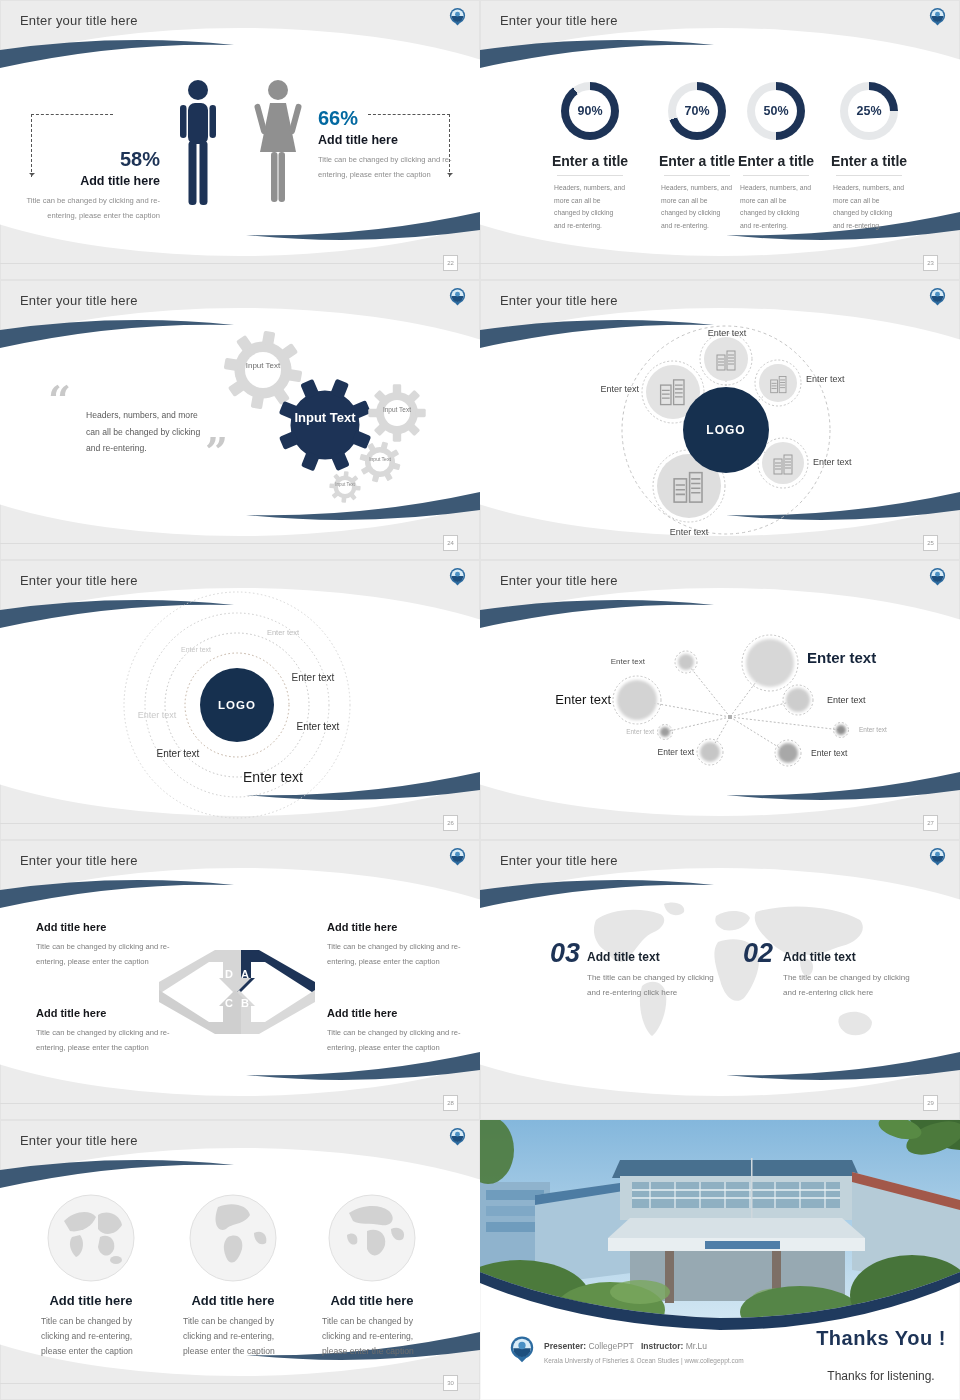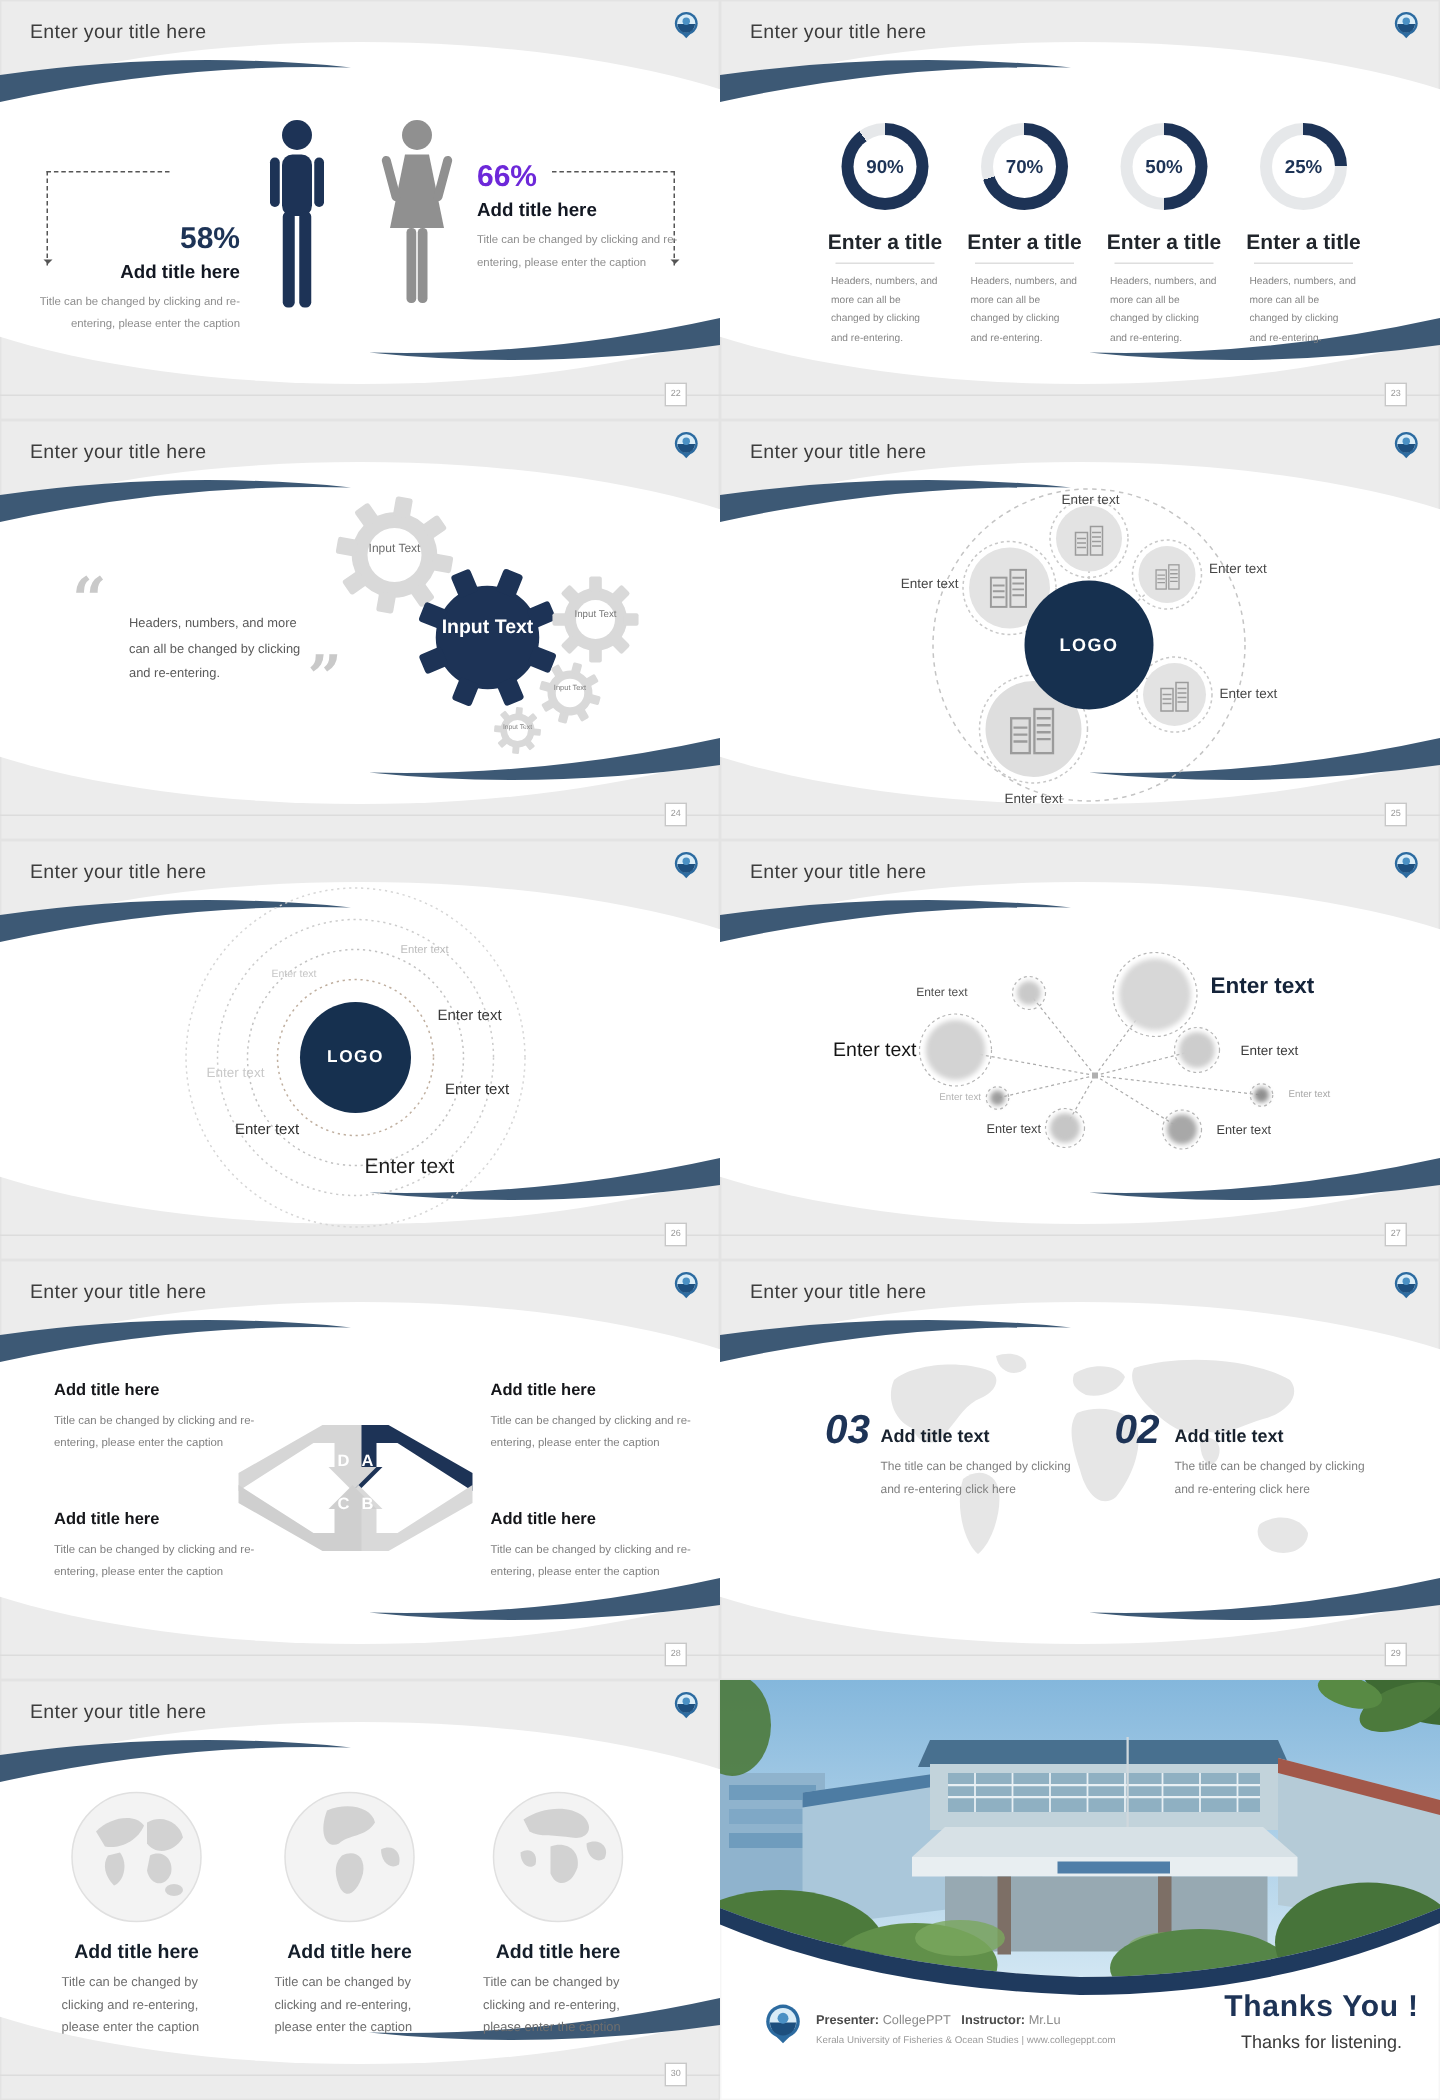--- a/index.html
+++ b/index.html
@@ -7,21 +7,21 @@
   .grid{display:grid;grid-template-columns:480px 480px;grid-template-rows:repeat(5,280px);}
   .slide{position:relative;width:480px;height:280px;background:#ececec;overflow:hidden;box-shadow:inset 0 0 0 1px rgba(0,0,0,.035);}
   .abs{position:absolute;}
   .frame{left:0;top:0;width:480px;height:280px;}
   .stitle{position:absolute;left:20px;top:13px;font-size:13px;color:#3c3c3c;letter-spacing:.2px;}
   .slogo{position:absolute;right:13px;top:7px;width:19px;height:19px;}
   .footline{position:absolute;left:0;right:0;bottom:16px;border-top:1px solid #dcdcdc;}
   .pagebox{position:absolute;right:22px;bottom:9px;width:13px;height:14px;background:#fff;border:1px solid #c8c8c8;font-size:6px;color:#999;display:flex;align-items:center;justify-content:center;}
   
   .pct{font-size:20px;font-weight:bold;color:#1d3356;}
-  .pct.gray{color:#6d28d9;}
+  .pct.gray{color:#0369a1;}
   .atitle{font-size:12.5px;font-weight:bold;color:#121722;margin-top:3px;}
   .cap{font-size:7.6px;color:#8d8d8d;line-height:15px;margin-top:5px;}
   .bracket-l{border-top:1px dashed #555;border-left:1px dashed #555;}
   .bracket-l:after{content:'';position:absolute;left:-3.5px;bottom:-2px;border:3px solid transparent;border-top-color:#555;}
   .bracket-r{border-top:1px dashed #555;border-right:1px dashed #555;}
   .bracket-r:after{content:'';position:absolute;right:-3.5px;bottom:-2px;border:3px solid transparent;border-top-color:#555;}
   
   .ditem{position:absolute;width:88px;text-align:center;}
   .donut{position:relative;width:58px;height:58px;border-radius:50%;margin:0 auto;}
   .donut:after{content:'';position:absolute;left:8px;top:8px;right:8px;bottom:8px;background:#fff;border-radius:50%;}
@@ -38,21 +38,21 @@
   .armletter{position:absolute;width:20px;text-align:center;font-size:11px;font-weight:bold;color:#fff;}
   
   .bignum{position:absolute;font-size:27px;font-weight:bold;font-style:italic;color:#1d3356;}
   .n8title{position:absolute;font-size:12px;font-weight:bold;color:#18222e;}
   .n8cap{position:absolute;font-size:8px;color:#7f7f7f;line-height:15px;width:142px;}
   
   .gtitle{position:absolute;width:140px;text-align:center;font-size:13px;font-weight:bold;color:#141e2a;}
   .gcap{position:absolute;width:106px;font-size:8.6px;color:#6e6e6e;line-height:15px;}
   
   .thanks{position:absolute;left:332px;top:207px;width:138px;text-align:center;font-size:20px;font-weight:bold;color:#1d3356;letter-spacing:.5px;}
-  .thanks-sub{position:absolute;left:332px;top:234px;width:138px;text-align:center;font-size:12px;color:#3a3a3a;}
+  .thanks-sub{position:absolute;left:332px;top:249px;width:138px;text-align:center;font-size:12px;color:#3a3a3a;}
   .cred1{position:absolute;left:64px;top:221px;font-size:8.5px;color:#8a8a8a;}
   .cred1 b{color:#4a4a4a;margin-top:16px;}
   .cred2{position:absolute;left:64px;top:237px;font-size:6.5px;color:#9b9b9b;}
 </style>
 </head>
 <body>
 
 <div class="grid">
 
   <section class="slide">
@@ -120,21 +120,21 @@
       <path d="M7,16.4 h6 l-3,3 z" fill="#2c6ba0"></path>
     </svg>
     <div class="ditem" style="left:66px;top:82px;">
       <div class="donut" style="background: conic-gradient(rgb(29, 51, 86) 90%, rgb(230, 232, 234) 0deg);">
         <div class="dpct">90%</div>
       </div>
       <div class="dtitle">Enter a title</div>
       <div class="dsep"></div>
       <div class="dcap">Headers, numbers, and more can all be changed by clicking and re-entering.</div>
     </div>
-    <div class="ditem" style="left:159px;top:82px;">
+    <div class="ditem" style="left:173px;top:82px;">
       <div class="donut" style="background: conic-gradient(rgb(29, 51, 86) 70%, rgb(230, 232, 234) 0deg);">
         <div class="dpct">70%</div>
       </div>
       <div class="dtitle">Enter a title</div>
       <div class="dsep"></div>
       <div class="dcap">Headers, numbers, and more can all be changed by clicking and re-entering.</div>
     </div>
     <div class="ditem" style="left:252px;top:82px;">
       <div class="donut" style="background: conic-gradient(rgb(29, 51, 86) 50%, rgb(230, 232, 234) 0deg);">
         <div class="dpct">50%</div>

